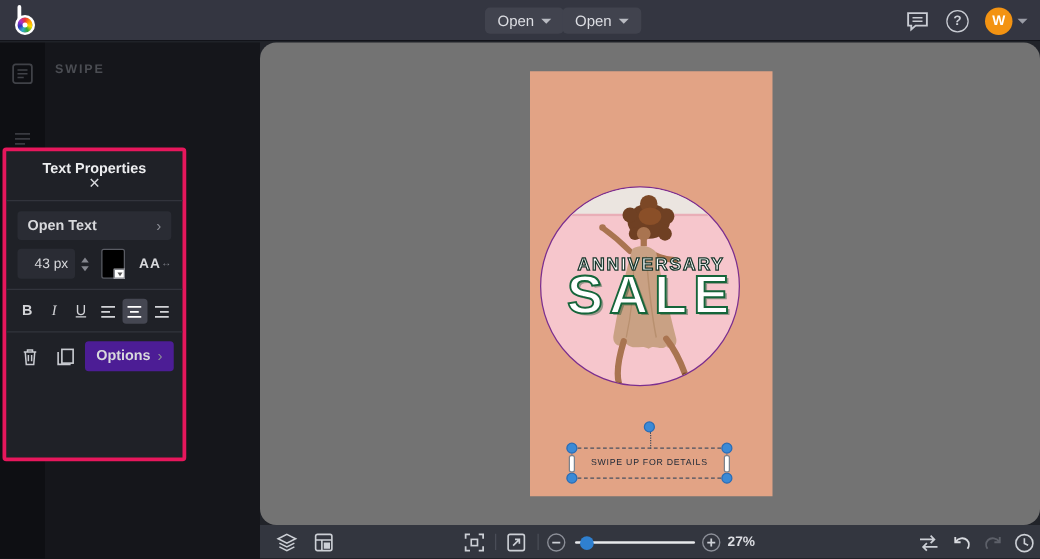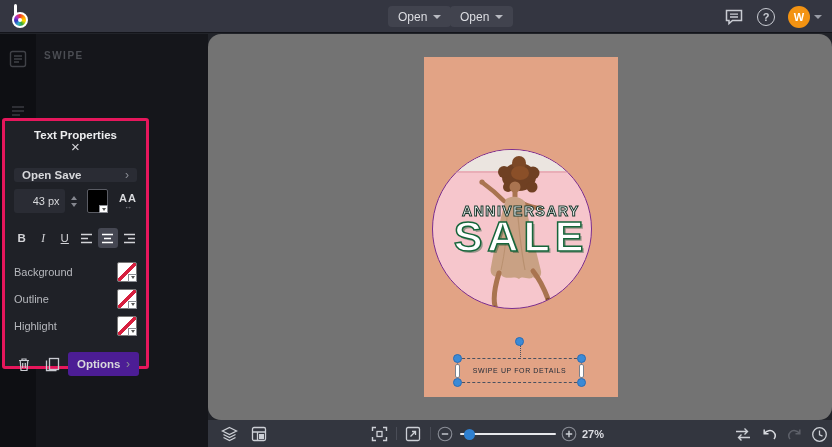--- a/index.html
+++ b/index.html
@@ -43,21 +43,21 @@
   .chev-r { color:#8b8d95; font-size:12px; }
   .size-row { margin:7px 9px 8px; display:flex; align-items:center; gap:5px; }
   .size-box { width:58px; height:24px; background:#2a2c34; border-radius:3px; color:#d8d9dc; font-size:11px; display:flex; align-items:center; justify-content:flex-end; padding-right:5px; }
   .stepper { display:flex; flex-direction:column; gap:3px; width:10px; align-items:center; cursor:pointer; }
   .tri-up { width:0;height:0;border-left:3.5px solid transparent;border-right:3.5px solid transparent;border-bottom:4px solid #85878f; }
   .tri-dn { width:0;height:0;border-left:3.5px solid transparent;border-right:3.5px solid transparent;border-top:4px solid #85878f; }
   .swatch { position:relative; background:#000; border:1px solid #5a5c64; border-radius:2px; cursor:pointer; }
   .swatch.black { width:24px; height:24px; margin-left:4px; }
   .mini-corner { position:absolute; right:-1px; bottom:-1px; width:9px; height:8px; background:#fff; border:1px solid #8a8c92; display:flex; align-items:center; justify-content:center; }
   .mini-corner i { width:0;height:0;border-left:2.5px solid transparent;border-right:2.5px solid transparent;border-top:3px solid #555; }
-  .aa-ctl { margin-left:6px; display:flex; flex-direction:column; align-items:center; cursor:pointer; }
+  .aa-ctl { margin-left:6px; display:flex; align-items:center; cursor:pointer; }
   .aa-ctl .aa { color:#d8d9dc; font-size:11px; font-weight:700; letter-spacing:1px; }
   .aa-ctl .arrows { color:#85878f; font-size:8px; line-height:6px; }
   .fmt-row { margin:7px 7px 0; display:flex; gap:2px; }
   .fmt-btn { width:21px; height:20px; border-radius:3px; display:flex; align-items:center; justify-content:center; color:#d2d3d7; font-size:11.5px; cursor:pointer; }
   .fmt-btn.sel { background:#454752; }
   .fmt-b { font-weight:700; } .fmt-i { font-style:italic; font-family:"Liberation Serif", serif; } .fmt-u { text-decoration:underline; }
   .color-rows { margin-top:10px; }
   .color-row { height:27px; display:flex; align-items:center; justify-content:space-between; padding:0 9px; }
   .color-row .lbl { color:#b6b8bd; font-size:11px; }
   .swatch.none { width:20px; height:20px; background:#fff; border:1px solid #777;
@@ -145,21 +145,21 @@
   </div>
 
   <div class="props">
     <div class="props-head">
       <span class="props-title">Text Properties</span>
       <span class="props-close">×</span>
     </div>
     <div class="divider"></div>
 
     <div class="font-btn">
-      <span class="fname">Open Save</span>
+      <span class="fname">Open Text</span>
       <span class="chev-r">›</span>
     </div>
 
     <div class="size-row">
       <div class="size-box">
         <span>43 px</span>
       </div>
       <div class="stepper">
         <i class="tri-up"></i>
         <i class="tri-dn"></i>
@@ -191,46 +191,20 @@
             <path d="M1,1.5 h11 M3,5.5 h7 M1,9.5 h11" stroke="#ffffff" stroke-width="1.4"></path>
           </svg>
       </div>
       <div class="fmt-btn">
         <svg width="13" height="11" viewBox="0 0 13 11">
             <path d="M1,1.5 h11 M5,5.5 h7 M1,9.5 h11" stroke="#d2d3d7" stroke-width="1.4"></path>
           </svg>
       </div>
     </div>
 
-    <div class="color-rows">
-      <div class="color-row">
-        <span class="lbl">Background</span>
-        <div class="swatch none">
-          <span class="mini-corner">
-              <i></i>
-            </span>
-        </div>
-      </div>
-      <div class="color-row">
-        <span class="lbl">Outline</span>
-        <div class="swatch none">
-          <span class="mini-corner">
-              <i></i>
-            </span>
-        </div>
-      </div>
-      <div class="color-row">
-        <span class="lbl">Highlight</span>
-        <div class="swatch none">
-          <span class="mini-corner">
-              <i></i>
-            </span>
-        </div>
-      </div>
-    </div>
 
     <div class="divider" style="margin-top:6px"></div>
 
     <div class="props-foot">
       <div class="foot-icon">
         <svg width="14" height="15" viewBox="0 0 14 15">
             <path d="M2,3.5 h10 M5,3.5 v-1.5 h4 v1.5 M3.2,3.5 l0.8,10 h6 l0.8,-10 M5.7,6 v5 M8.3,6 v5" fill="none" stroke="#c9cbd1" stroke-width="1.2"></path>
           </svg>
       </div>
       <div class="foot-icon">

